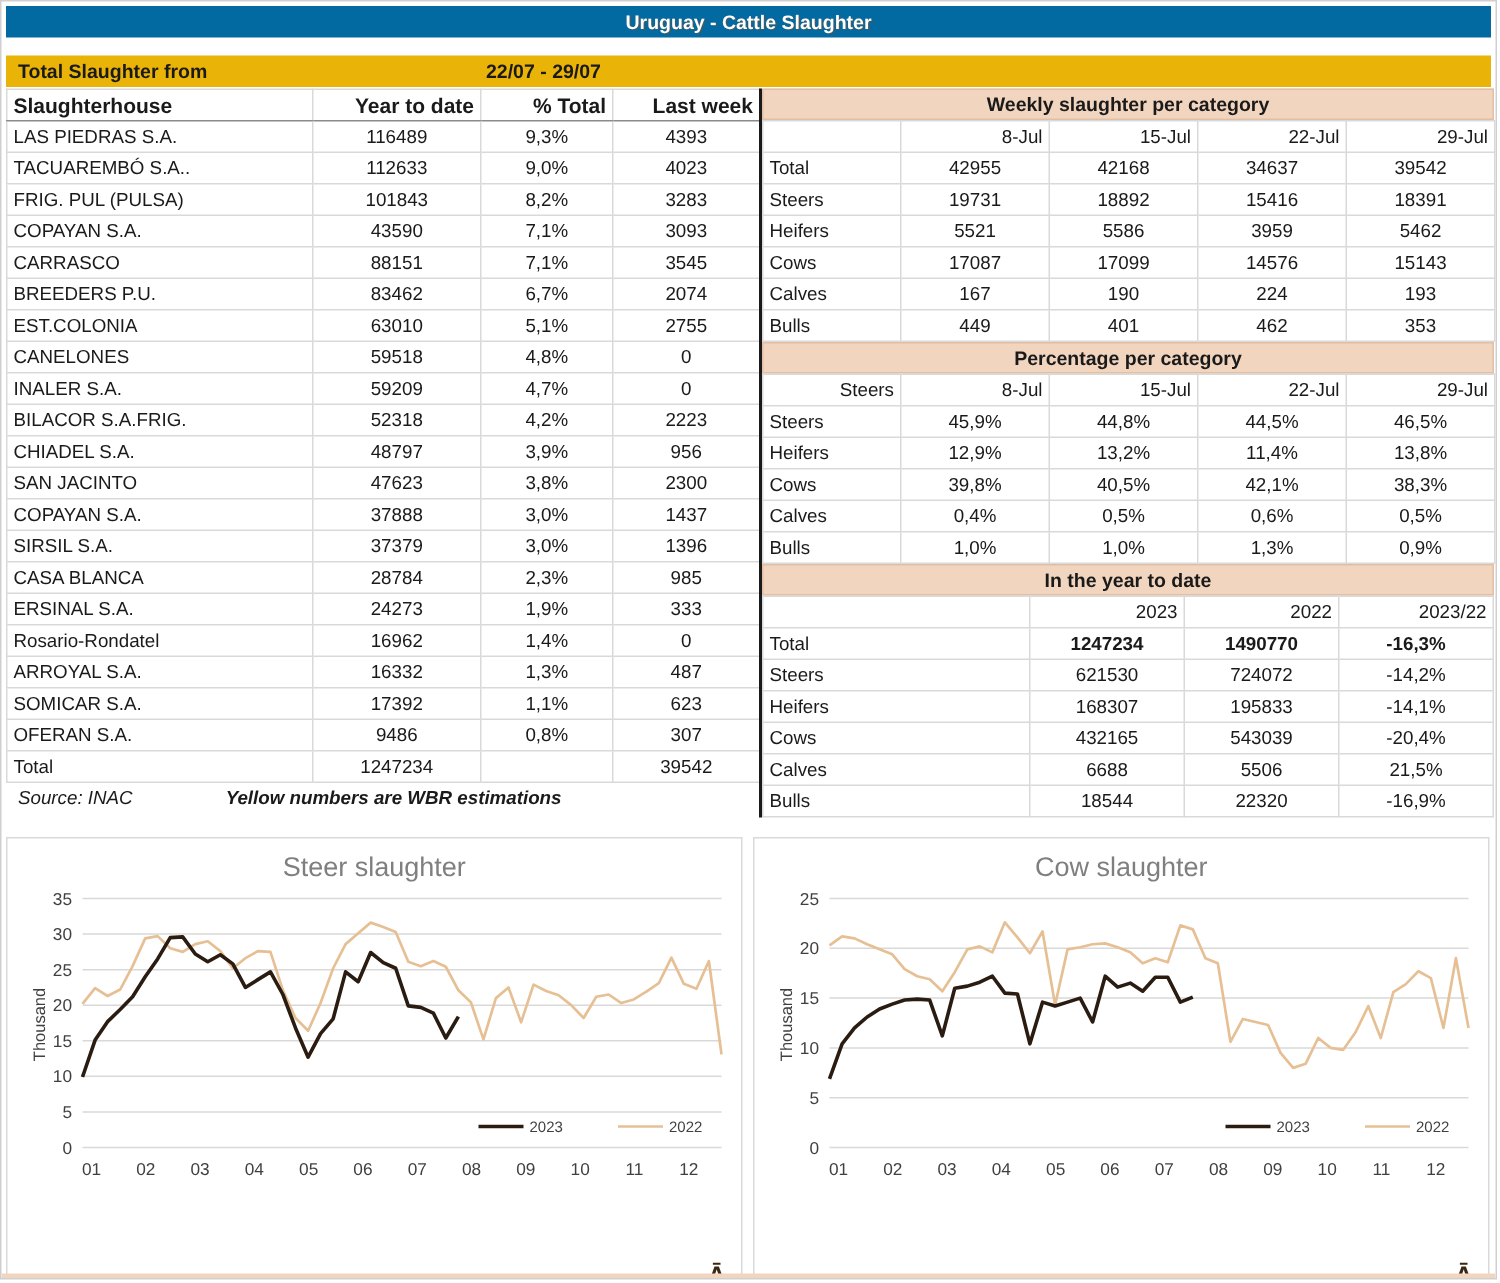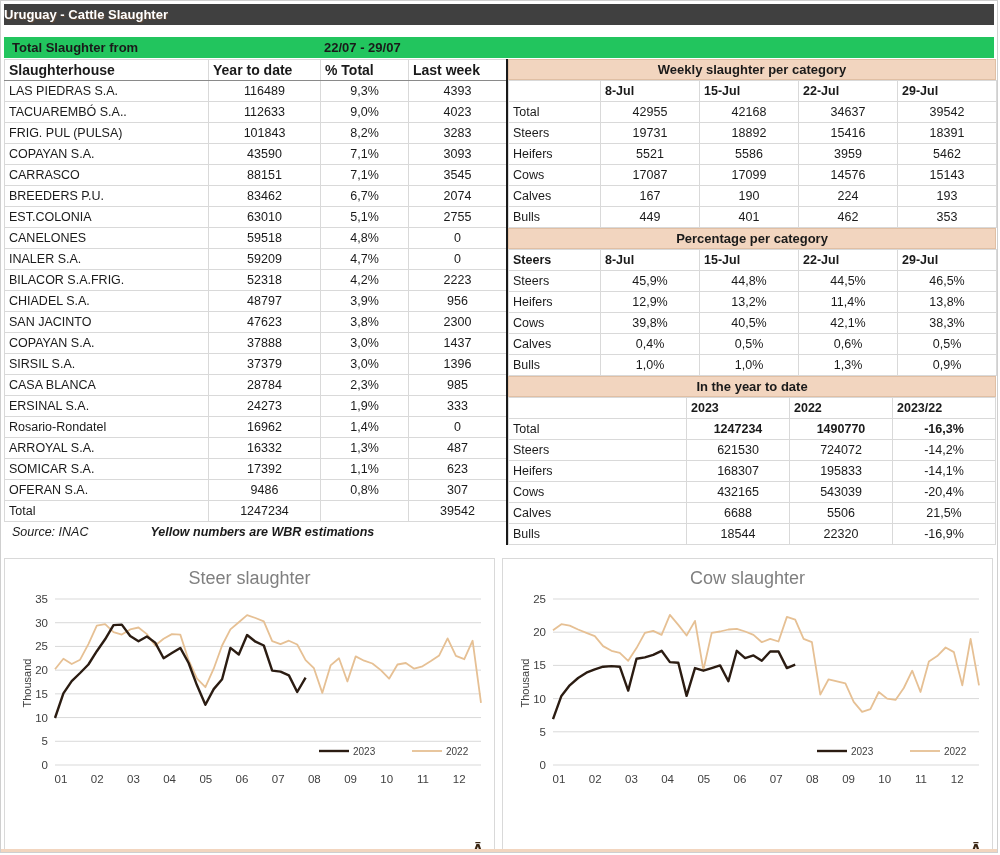--- a/index.html
+++ b/index.html
@@ -1,42 +1,42 @@
 <!DOCTYPE html>
 <html><head>
 <meta charset="utf-8">
 <style>
   html,body{margin:0;padding:0;background:#fff;}
   body{width:1000px;height:855px;font-family:"Liberation Sans",sans-serif;color:#1a1a1a;}
   .frame{position:relative;width:996px;height:851px;border:1px solid #cfcfcf;background:#fff;overflow:hidden;}
   
-  .title-bar{margin:3px 3px 12px 3px;height:21px;background:#404040;color:#fff;font-weight:bold;
-    font-size:13px;line-height:21px;text-shadow:1px 1px 0 rgba(120,80,50,.55);}
-  .band{position:relative;margin:1px 3px 0 3px;height:21px;background:#22c55e;font-size:13px;font-weight:bold;line-height:21px;}
+  .title-bar{margin:3px 3px 12px 3px;height:21px;background:#0369a1;color:#fff;font-weight:bold;
+    font-size:13px;text-align:center;line-height:21px;text-shadow:1px 1px 0 rgba(120,80,50,.55);}
+  .band{position:relative;margin:1px 3px 0 3px;height:21px;background:#eab308;font-size:13px;font-weight:bold;line-height:21px;}
   .band .band-label{position:absolute;left:8px;}
   .band .band-range{position:absolute;left:320px;}
   
   .content{display:flex;margin:1px 3px 0 3px;}
   .left-col{width:502px;}
   .right-col{width:488px;border-left:2px solid #1a1a1a;}
   table{border-collapse:collapse;table-layout:fixed;width:100%;font-size:12.5px;}
   td,th{padding:1px 4px;height:18px;overflow:hidden;white-space:nowrap;border:1px solid #d9d9d9;}
-  th{text-align:left;}
+  th{text-align:right;}
   td.lbl{text-align:left;}
   td.num{text-align:center;}
   
   .sl-table{border-left:1px solid #8a8a8a;}
   .sl-table th{font-weight:bold;border-bottom:1px solid #8a8a8a;font-size:14px;}
   .sl-table th:first-child{text-align:left;}
   .note-row{display:flex;font-style:italic;font-size:12.5px;margin:3px 0 0 8px;}
   .note-row .est{margin-left:62px;font-weight:bold;}
   
   .sec-head{background:#f2d5bf;font-weight:bold;text-align:center;font-size:13px;height:19px;line-height:19px;
     border:1px solid #e0bfa4;}
-  .rt th{font-weight:bold;}
+  .rt th{font-weight:normal;}
   td.bold-val{font-weight:bold;}
   
   .charts{display:flex;margin:13px 3px 0 3px;gap:7px;}
   .panel{position:relative;width:489px;height:308px;border:1px solid #d9d9d9;background:#fff;}
   .chart-title{text-align:center;color:#7f7f7f;font-size:18px;padding-top:9px;height:25px;}
   .ylab{position:absolute;left:-8px;top:118px;transform:rotate(-90deg);transform-origin:center;
     font-size:11px;color:#404040;width:60px;text-align:center;}
   .chart-svg-wrap{margin-left:14px;}
   .panel-bottom{position:absolute;bottom:6px;left:12px;right:10px;display:flex;justify-content:space-between;align-items:flex-end;}
   .src{font-size:12.5px;color:#1a1a1a;}

